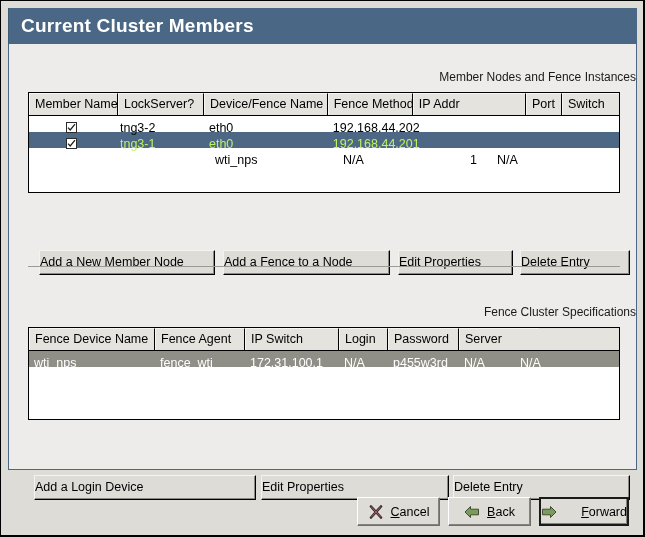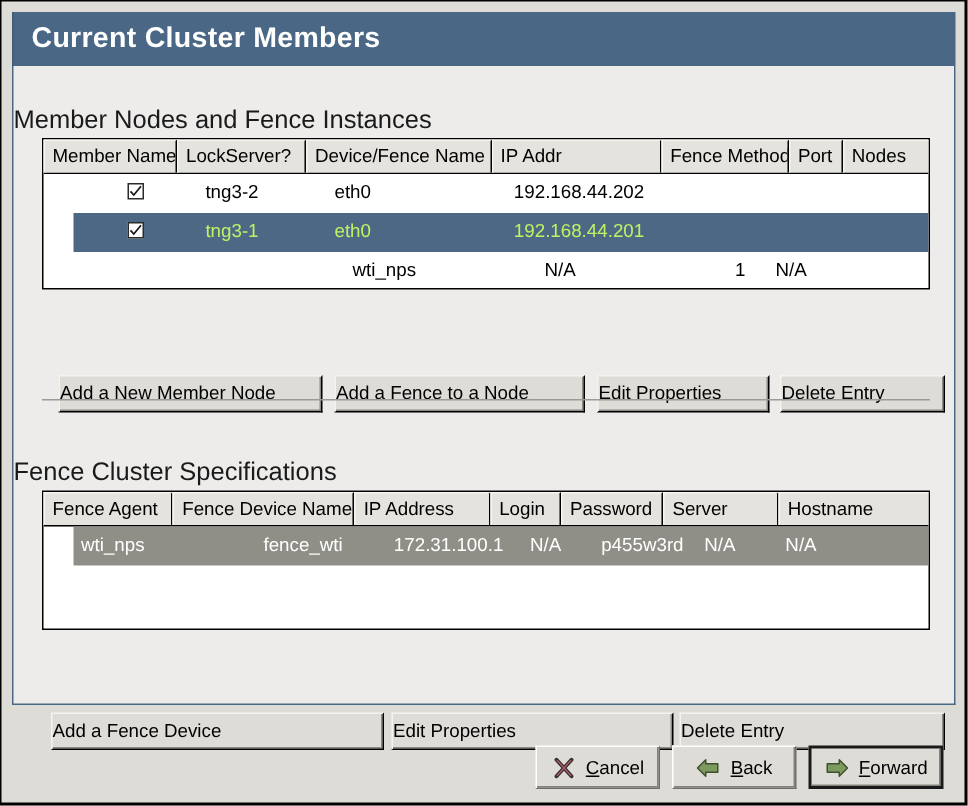--- a/index.html
+++ b/index.html
@@ -60,22 +60,22 @@
     background: #eeeceb;
     border-left: 1px solid #4a6885;
     border-right: 1px solid #4a6885;
     border-bottom: 1px solid #4a6885;
   }
 
   
   .section-caption {
     position: absolute;
     width: 100%;
-    text-align: left;
-    font-size: 17px;
+    text-align: right;
+    font-size: 12px;
     color: #1a1a1a;
   }
   #caption-members { top: 26px; }
   #caption-fence   { top: 261px; }
 
   
   .table-shell {
     position: absolute;
     box-sizing: border-box;
     background: #ffffff;
@@ -103,23 +103,22 @@
     border-right: 1px solid #000000;
     border-top: 1px solid #f6f5f2;
     border-left: 1px solid #f6f5f2;
     white-space: nowrap;
     overflow: hidden;
   }
   .th:last-child { border-right: none; }
 
   .trow {
     display: flex;
-    height: 26px;
-    box-sizing: border-box;
-    margin-left: 20px;
+    height: 16px;
+    box-sizing: border-box;
   }
   .trow.sel-blue { background: #4c6885; color: #bef264; }
   .trow.sel-gray { background: #908f87; color: #ffffff; }
   .td {
     box-sizing: border-box;
     height: 26px;
     line-height: 25px;
     padding-left: 5px;
     font-size: 12.5px;
     white-space: nowrap;
@@ -192,20 +191,21 @@
     box-shadow: inset -1px -1px 0 #84837e, 0 0 0 1px transparent;
     font-size: 12.5px;
     cursor: default;
     display: flex;
     align-items: center;
     justify-content: center;
     gap: 7px;
   }
   .navbtn.default-btn {
     border: 2px solid #1a1a1a;
+    justify-content: space-between;
   }
   #btn-cancel  { left: 356px; top: 496px; width: 83px; }
   #btn-back    { left: 447px; top: 496px; width: 83px; }
   #btn-forward { left: 538px; top: 496px; width: 90px; }
   .navbtn .lbl { white-space: nowrap; }
   .navbtn .lbl u { text-decoration: underline; }
   .navbtn .ico { display: inline-flex; width: 16px; height: 16px; }
 </style>
 </head>
 <body>
@@ -218,24 +218,24 @@
 
   <div class="content-panel">
 
     <div class="section-caption" id="caption-members">Member Nodes and Fence Instances</div>
 
     <div class="table-shell" id="members-table">
       <div class="thead">
         <div class="th" style="width:92px">Member Name</div>
         <div class="th" style="width:89px">LockServer?</div>
         <div class="th" style="width:128px">Device/Fence Name</div>
+        <div class="th" style="width:88px">Fence Method</div>
         <div class="th" style="width:117px">IP Addr</div>
-        <div class="th" style="width:88px">Fence Method</div>
         <div class="th" style="width:37px">Port</div>
-        <div class="th" style="width:59px">Nodes</div>
+        <div class="th" style="width:59px">Switch</div>
       </div>
 
       <div class="trow">
         <div class="td center" style="width:89px">
           <span class="checkbox">
             <svg width="9" height="9" viewBox="0 0 9 9" aria-hidden="true">
               <path d="M1 4.6 L3.2 7 L8 1.2" stroke="#1a1a1a" stroke-width="1.2" fill="none"></path>
             </svg>
           </span>
         </div>
@@ -277,41 +277,40 @@
     <div class="btn" id="btn-add-fence-node">Add a Fence to a Node</div>
     <div class="btn" id="btn-edit-props-1">Edit Properties</div>
     <div class="btn" id="btn-delete-1">Delete Entry</div>
 
     <div class="separator"></div>
 
     <div class="section-caption" id="caption-fence">Fence Cluster Specifications</div>
 
     <div class="table-shell" id="fence-table">
       <div class="thead">
+        <div class="th" style="width:126px">Fence Device Name</div>
         <div class="th" style="width:90px">Fence Agent</div>
-        <div class="th" style="width:126px">Fence Device Name</div>
-        <div class="th" style="width:94px">IP Address</div>
+        <div class="th" style="width:94px">IP Switch</div>
         <div class="th" style="width:49px">Login</div>
         <div class="th" style="width:71px">Password</div>
         <div class="th" style="width:80px">Server</div>
-        <div class="th" style="width:104px">Hostname</div>
       </div>
 
       <div class="trow sel-gray">
         <div class="td" style="width:126px">wti_nps</div>
         <div class="td" style="width:90px">fence_wti</div>
         <div class="td" style="width:94px">172.31.100.1</div>
         <div class="td" style="width:49px">N/A</div>
         <div class="td" style="width:71px">p455w3rd</div>
         <div class="td" style="width:56px">N/A</div>
         <div class="td" style="width:104px">N/A</div>
       </div>
     </div>
 
-    <div class="btn" id="btn-add-fence-dev">Add a Fence Device</div>
+    <div class="btn" id="btn-add-fence-dev">Add a Login Device</div>
     <div class="btn" id="btn-edit-props-2">Edit Properties</div>
     <div class="btn" id="btn-delete-2">Delete Entry</div>
 
   </div>
 
   <div class="navbtn" id="btn-cancel">
     <span class="ico">
       <svg width="16" height="16" viewBox="0 0 16 16" aria-hidden="true">
         <path d="M3 2.5 L13 13.5 M13 2.5 L3 13.5" stroke="#3a2b2b" stroke-width="2.6" stroke-linecap="round"></path>
         <path d="M3.5 3 L12.5 13 M12.5 3 L3.5 13" stroke="#9d5f6b" stroke-width="1" stroke-linecap="round"></path>

